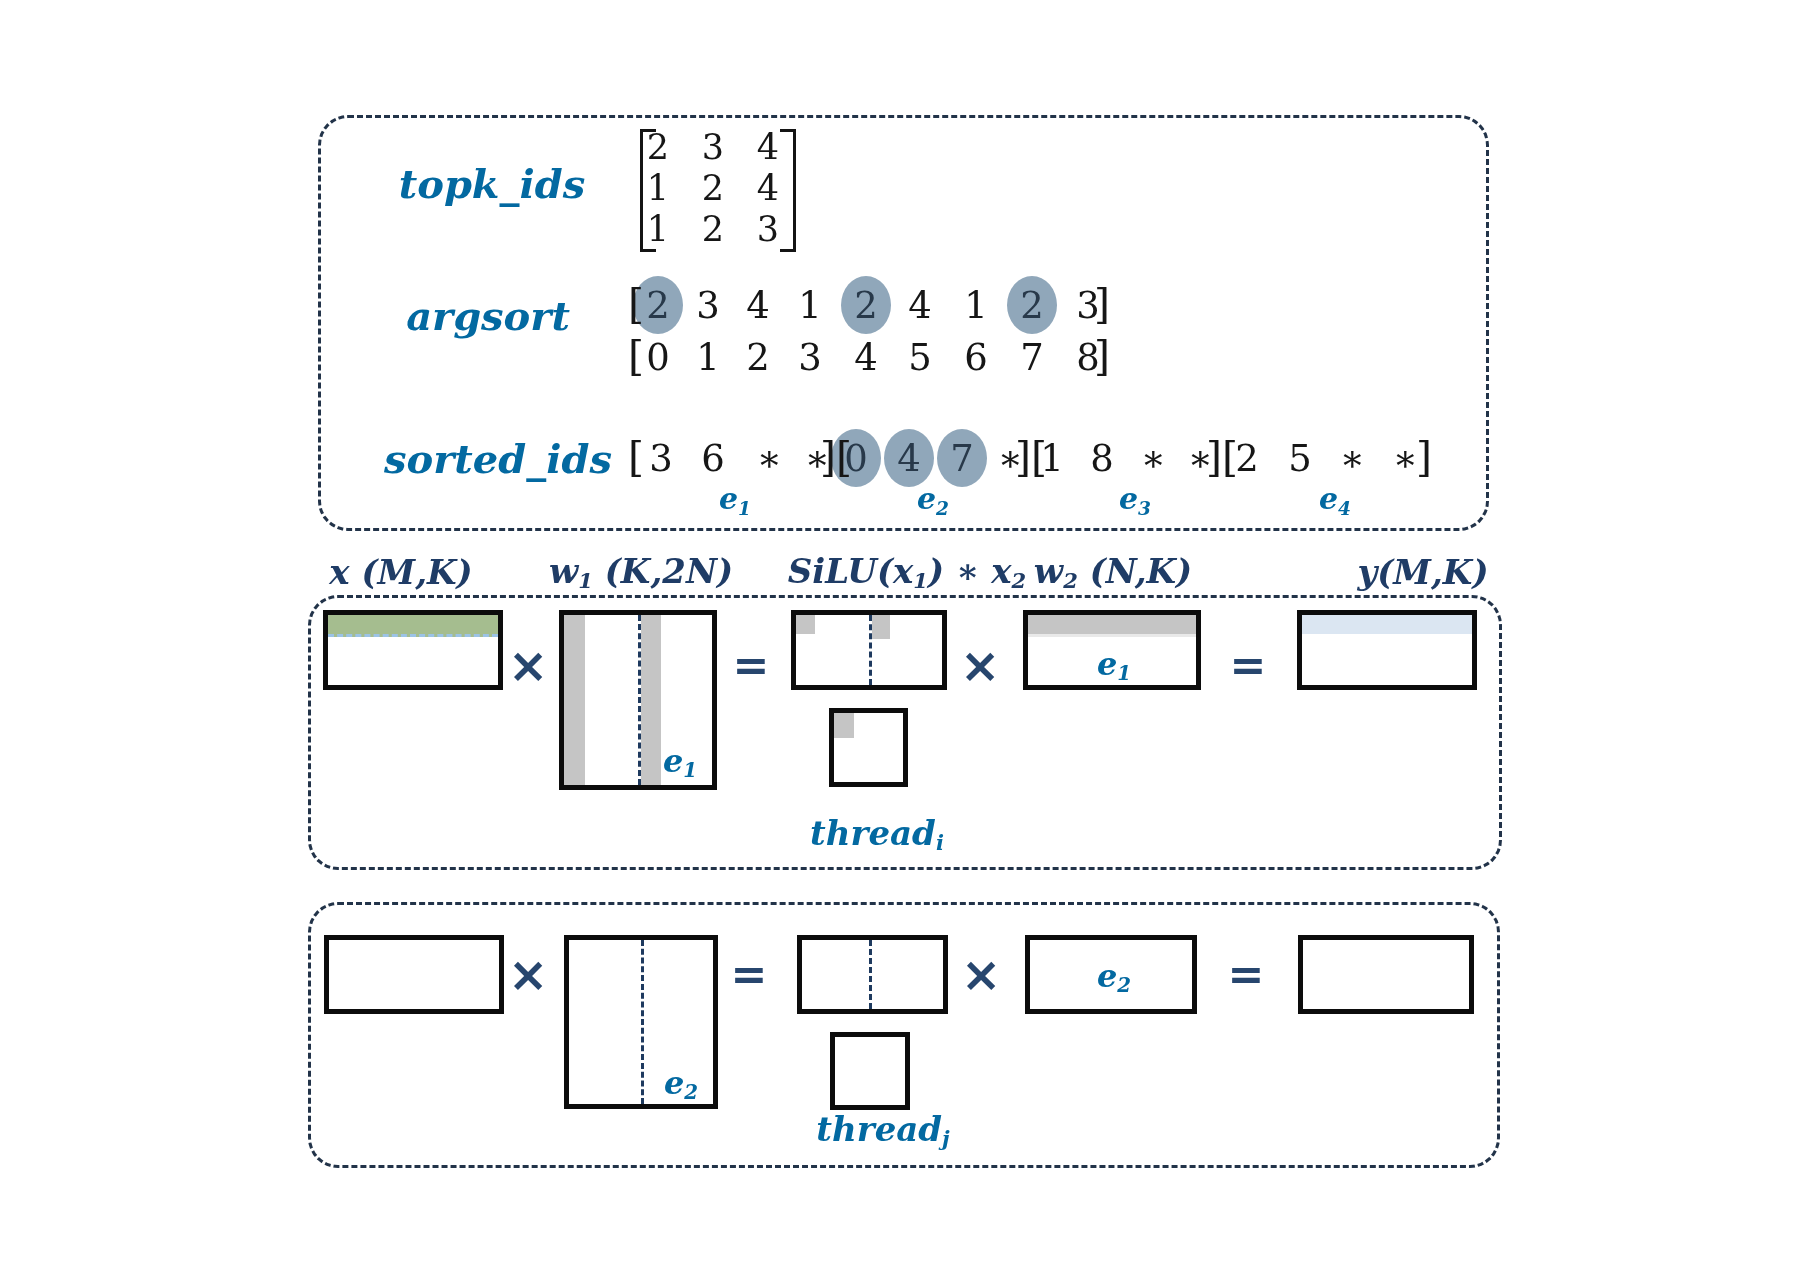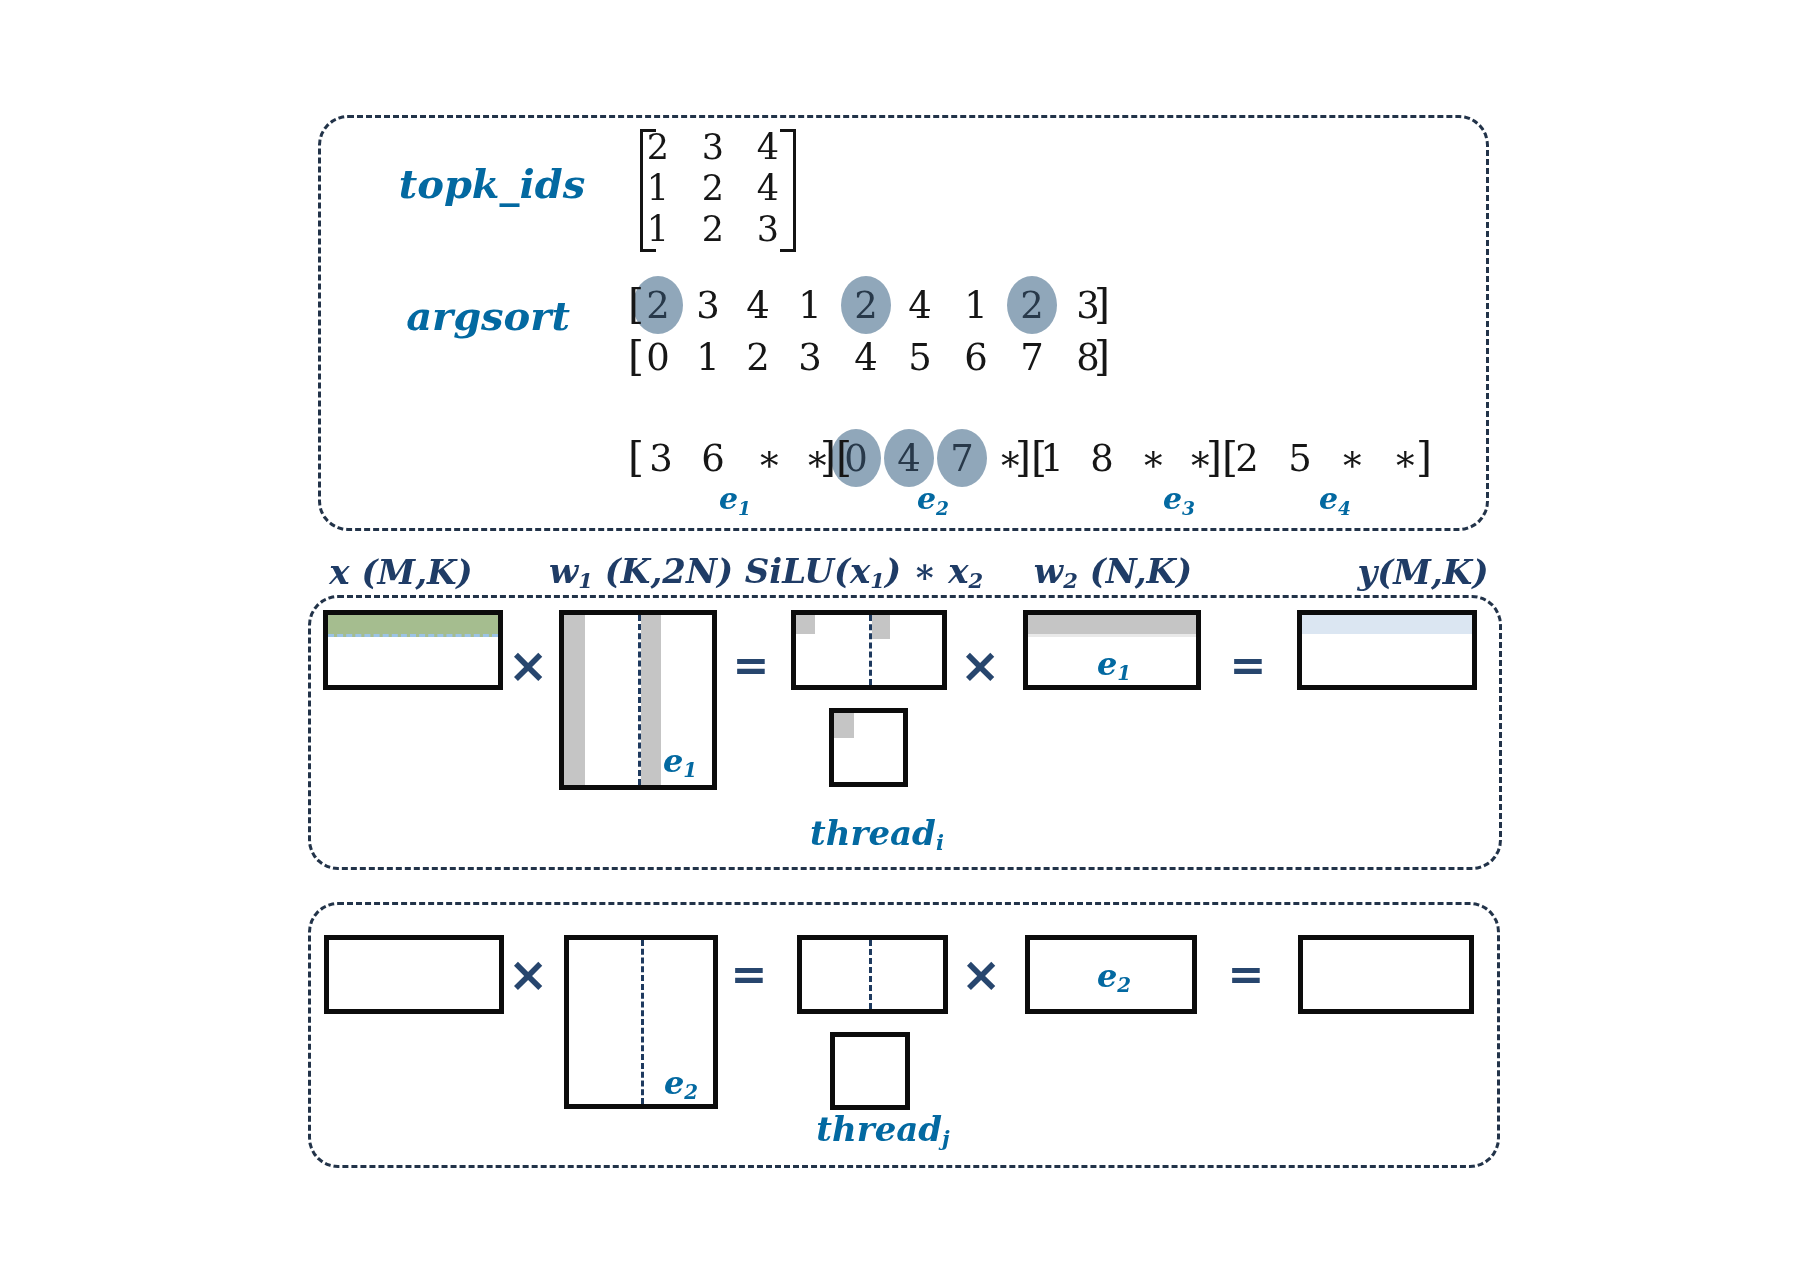--- a/index.html
+++ b/index.html
@@ -83,20 +83,21 @@
       <span class="tok" style="left: 158px; top: 22px;">2</span>
       <span class="tok" style="left: 210px; top: 22px;">3</span>
       <span class="tok" style="left: 266px; top: 22px;">4</span>
       <span class="tok" style="left: 320px; top: 22px;">5</span>
       <span class="tok" style="left: 376px; top: 22px;">6</span>
       <span class="tok" style="left: 432px; top: 22px;">7</span>
       <span class="tok" style="left: 488px; top: 22px;">8</span>
       <span class="tok brk" style="left: 502px; top: 22px;">]</span>
     </div>
 
+  <div class="red side-label" style="left:498px;top:458px;">sorted_ids</div>
   <div class="mrow" id="sorted-row" style="left:600px;top:434px;width:860px;height:48px;">
       <span class="circ" style="left: 256px; top: 24px;"></span>
       <span class="circ" style="left: 309px; top: 24px;"></span>
       <span class="circ" style="left: 362px; top: 24px;"></span>
       <span class="tok brk" style="left: 36px; top: 24px;">[</span>
       <span class="tok" style="left: 61px; top: 24px;">3</span>
       <span class="tok" style="left: 113px; top: 24px;">6</span>
       <span class="tok" style="left: 169px; top: 24px;">∗</span>
       <span class="tok" style="left: 217px; top: 24px;">∗</span>
       <span class="tok brk" style="left: 236px; top: 24px;">][</span>
@@ -112,27 +113,27 @@
       <span class="tok brk" style="left: 622px; top: 24px;">][</span>
       <span class="tok" style="left: 647px; top: 24px;">2</span>
       <span class="tok" style="left: 700px; top: 24px;">5</span>
       <span class="tok" style="left: 752px; top: 24px;">∗</span>
       <span class="tok" style="left: 805px; top: 24px;">∗</span>
       <span class="tok brk" style="left: 824px; top: 24px;">]</span>
     </div>
   <div id="expert-labels">
       <div class="red elabel" style="left: 735px; top: 500px;"><span>e</span><span class="sub">1</span></div>
       <div class="red elabel" style="left: 933px; top: 500px;"><span>e</span><span class="sub">2</span></div>
-      <div class="red elabel" style="left: 1135px; top: 500px; margin-left: 44px;"><span>e</span><span class="sub">3</span></div>
+      <div class="red elabel" style="left: 1135px; top: 500px;"><span>e</span><span class="sub">3</span></div>
       <div class="red elabel" style="left: 1335px; top: 500px;"><span>e</span><span class="sub">4</span></div>
     </div>
 
   <div class="navy-header" style="left:401px;top:572px;"><span>x (M,K)</span></div>
   <div class="navy-header" style="left:641px;top:572px;"><span>w</span><span class="sub">1</span><span> (K,2N)</span></div>
-  <div class="navy-header" style="left:864px;top:572px;"><span>SiLU(x</span><span class="sub">1</span><span>) ∗ x</span><span class="sub">2</span></div>
+  <div class="navy-header" style="left:907px;top:572px;"><span>SiLU(x</span><span class="sub">1</span><span>) ∗ x</span><span class="sub">2</span></div>
   <div class="navy-header" style="left:1113px;top:572px;font-style:italic;"><span>w</span><span class="sub">2</span><span> (N,K)</span></div>
   <div class="navy-header" style="left:1423px;top:572px;"><span>y(M,K)</span></div>
 
   <div class="box" style="left:308px;top:595px;width:1188px;height:269px;"></div>
 
   <div class="rect" style="left:323px;top:610px;width:180px;height:80px;">
     <div class="band" style="height:19px;background:#a5bd8f;border-bottom:3.5px dashed #9cc3e6;"></div>
   </div>
 
   <div class="op times" style="left:528px;top:665px;">×</div>

